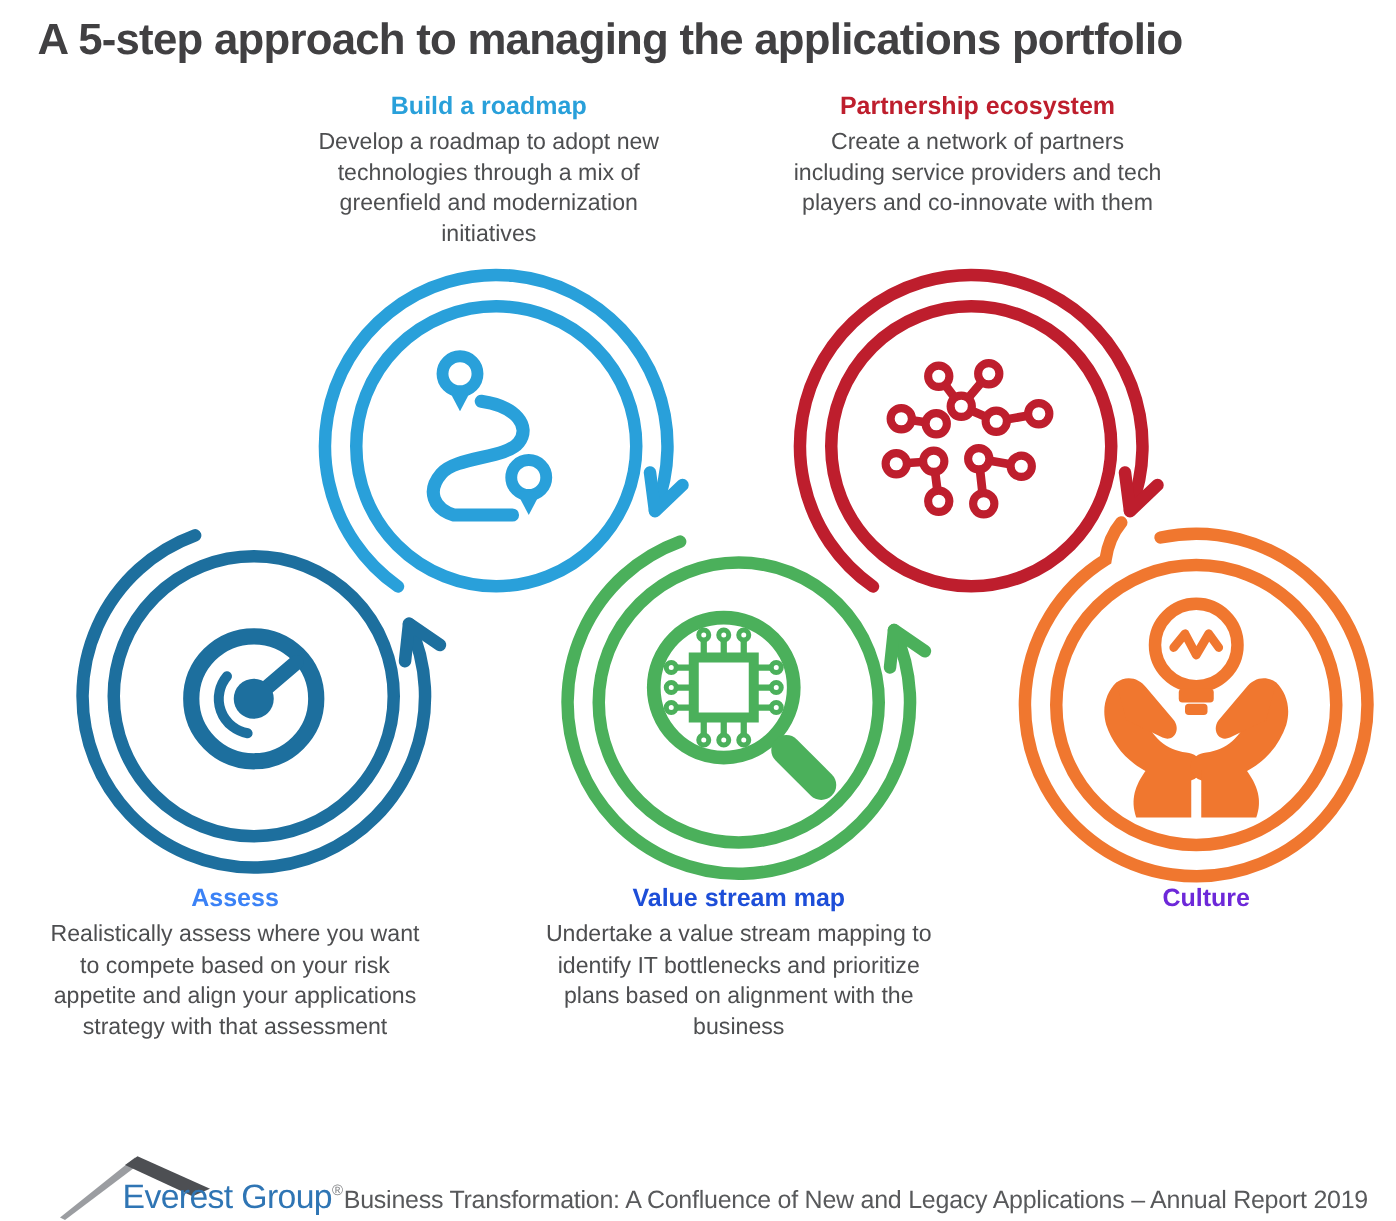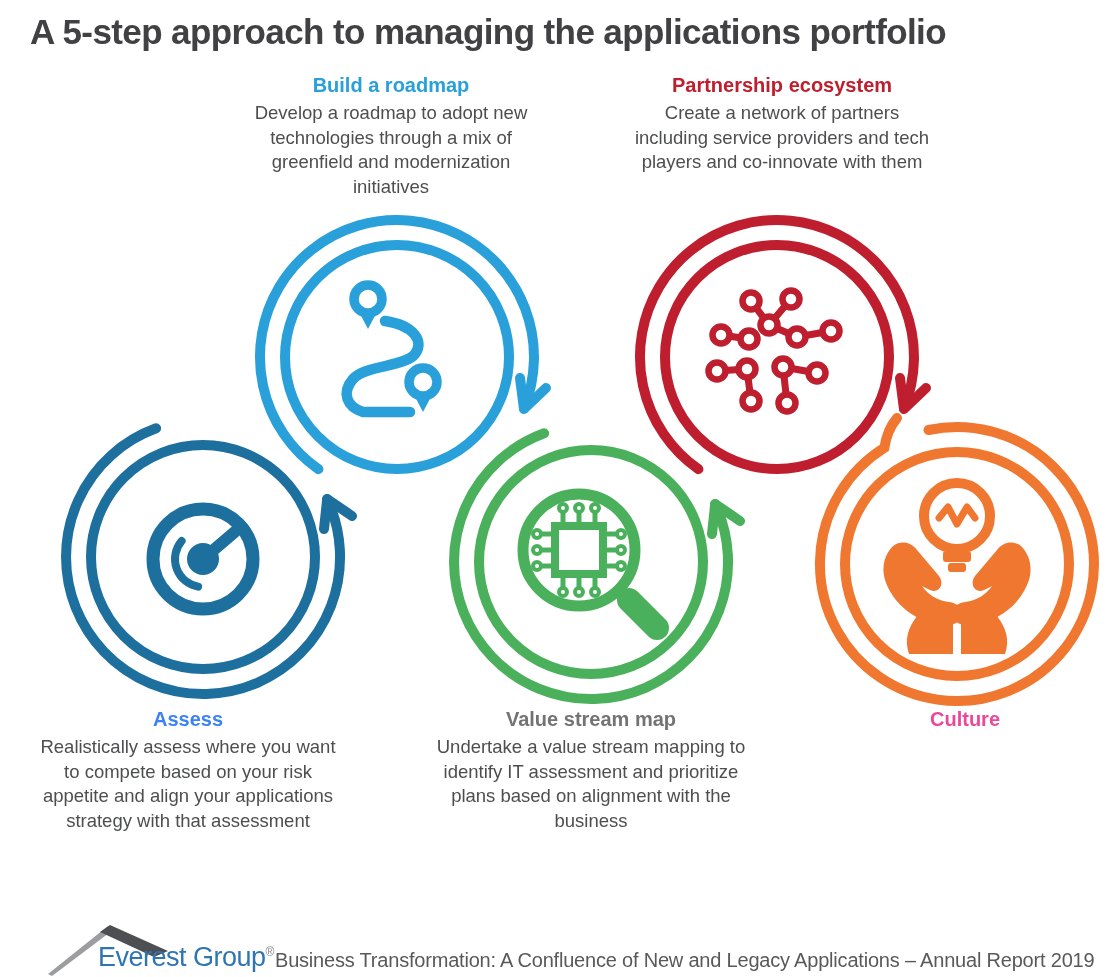--- a/index.html
+++ b/index.html
@@ -54,25 +54,25 @@
   <div class="step-text" id="txt-roadmap">
     <p class="step-heading" style="color: rgb(41, 160, 218);">Build a roadmap</p>
     <p class="step-desc">Develop a roadmap to adopt new technologies through a mix of greenfield and modernization initiatives</p>
   </div>
 
   <div class="step-text" id="txt-assess">
     <p class="step-heading" style="color: #3b82f6;">Assess</p>
     <p class="step-desc">Realistically assess where you want to compete based on your risk appetite and align your applications strategy with that assessment</p>
   </div>
   <div class="step-text" id="txt-value">
-    <p class="step-heading" style="color: #737373;">Value stream map</p>
-    <p class="step-desc">Undertake a value stream mapping to identify IT assessment and prioritize plans based on alignment with the business</p>
+    <p class="step-heading" style="color: #1d4ed8;">Value stream map</p>
+    <p class="step-desc">Undertake a value stream mapping to identify IT bottlenecks and prioritize plans based on alignment with the business</p>
   </div>
   <div class="step-text" id="txt-culture">
-    <p class="step-heading" style="color: #ec4899;">Culture</p>
+    <p class="step-heading" style="color: #6d28d9;">Culture</p>
   </div>
 
   <div class="circle-wrap" id="circ-roadmap" style="color: rgb(41, 160, 218);">
     <svg viewBox="0 0 320 320">
       <circle cx="160" cy="160" r="112" fill="none" stroke="currentColor" stroke-width="10"></circle>
       <path d="M 81.4 272.2 A 137 137 0 1 1 287 211.3" fill="none" stroke="currentColor" stroke-width="10" stroke-linecap="round"></path>
       <path d="M 309 191 L 287 212 L 283 181" fill="none" stroke="currentColor" stroke-width="10" stroke-linecap="round" stroke-linejoin="round"></path>
 
       <path d="M 148 124 C 176 128 188 144 178 157 C 168 170 128 168 116 182 C 104 196 110 210 126 215 L 173 215" fill="none" stroke="currentColor" stroke-width="10.5" stroke-linecap="round"></path>
 

